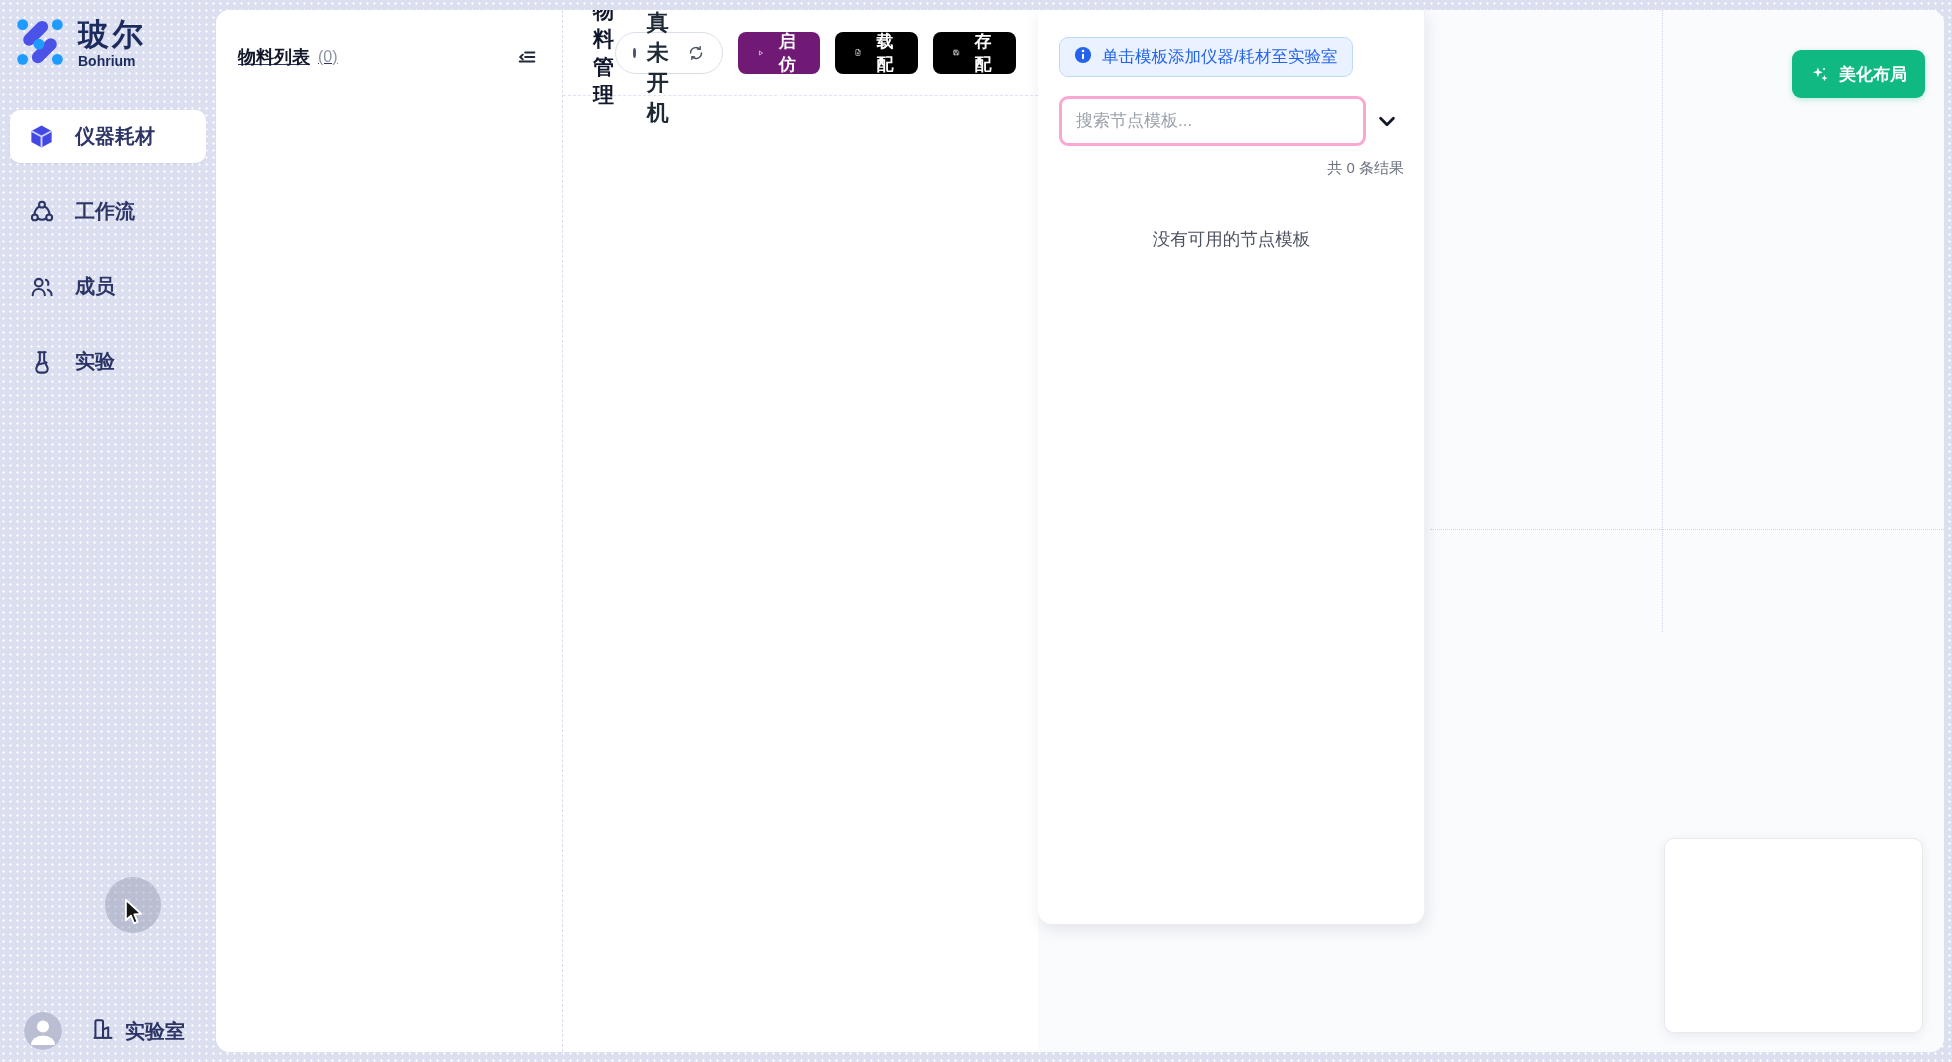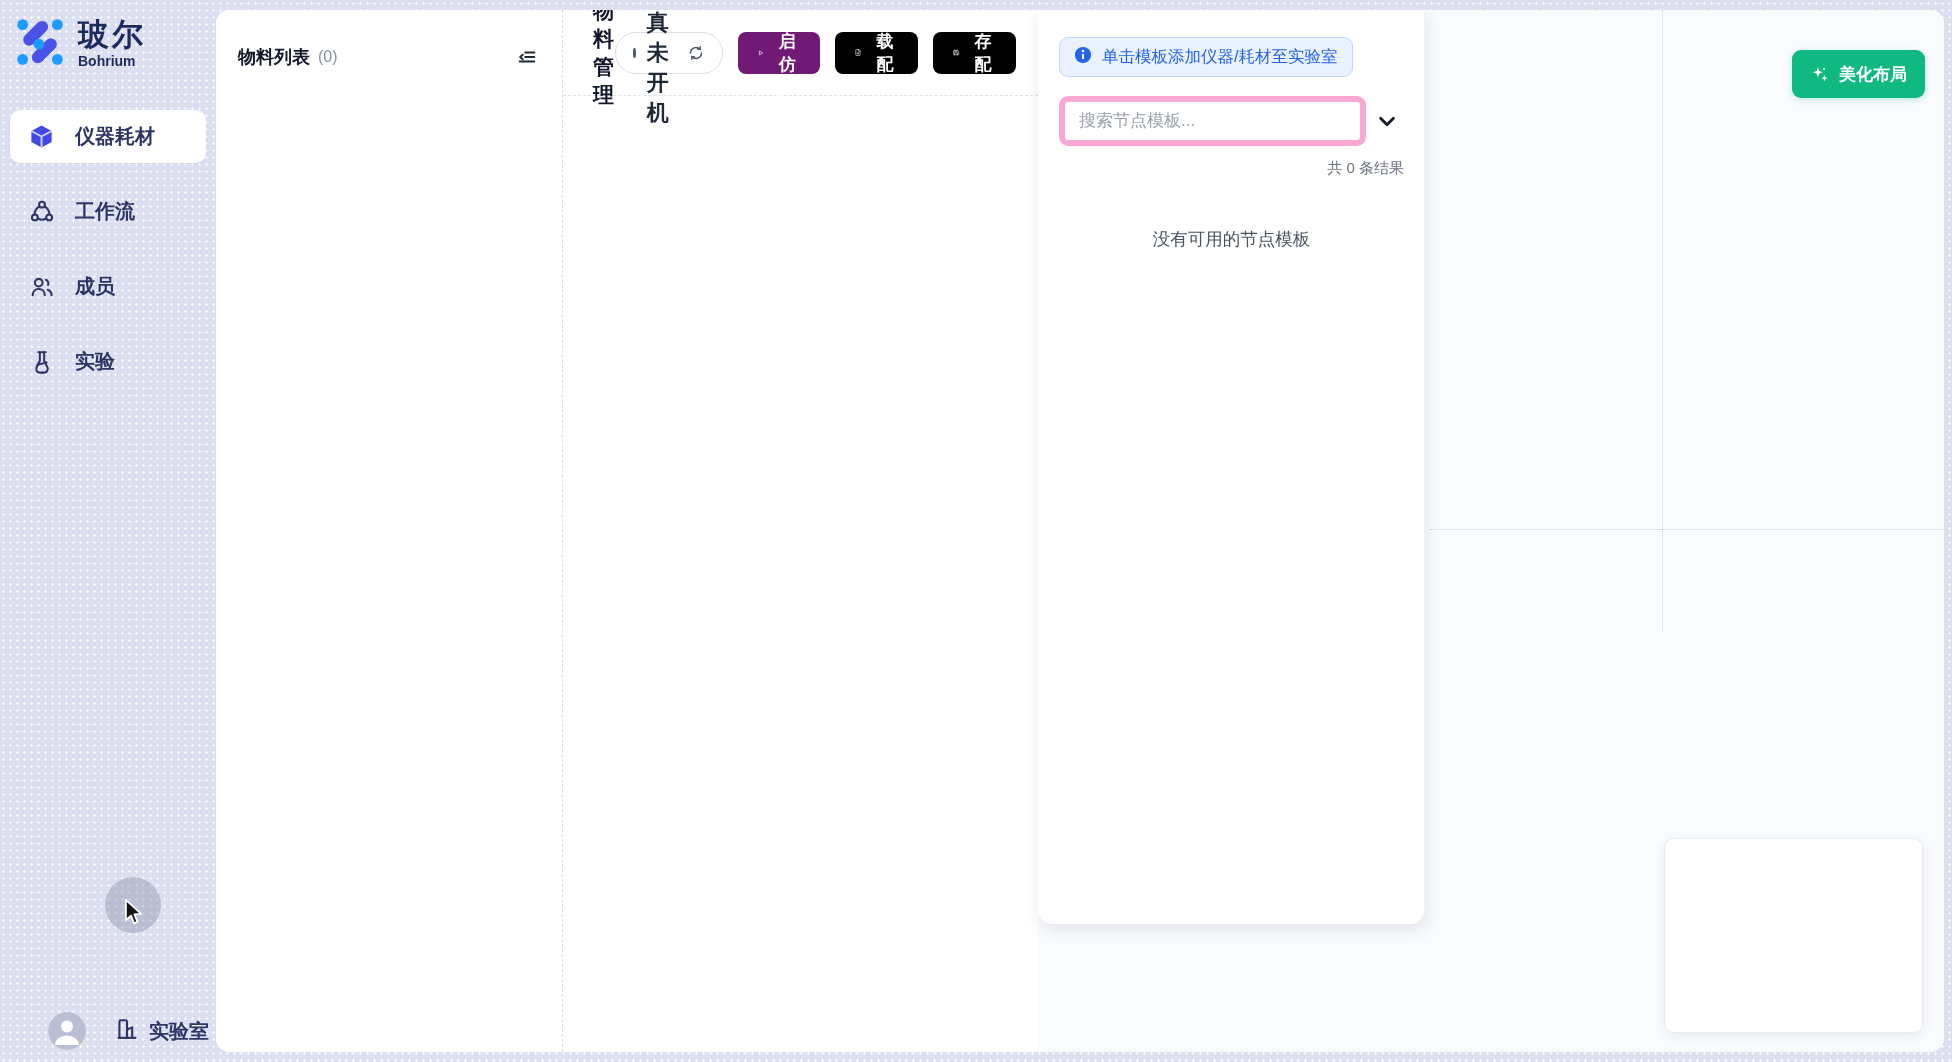--- a/index.html
+++ b/index.html
@@ -16,28 +16,28 @@
   .sidebar { position:absolute; left:0; top:0; width:216px; height:100%; }
   .logo-row { display:flex; align-items:center; gap:12px; padding:16px 0 0 14px; }
   .logo-text { display:flex; flex-direction:column; line-height:1.05; }
   .logo-zh { font-size:31px; font-weight:700; color:#1c2b5e; letter-spacing:3px; }
   .logo-en { font-size:14px; font-weight:700; color:#1c2b5e; margin-top:2px; }
   .nav { margin-top:22px; display:flex; flex-direction:column; gap:6px; padding:0 10px; }
   .nav-item { display:flex; align-items:center; gap:20px; height:53px; padding-left:18px;
               border-radius:10px; font-size:20px; font-weight:600; color:#2c3566; cursor:pointer;margin-top:16px; }
   .nav-item.active { background:#ffffff; box-shadow:0 1px 3px rgba(40,50,100,.08); }
   .nav-icon { width:27px; height:27px; display:flex; align-items:center; justify-content:center; flex:0 0 27px; }
-  .side-footer { position:absolute; left:0; bottom:12px; width:228px; display:flex; align-items:center; padding:0 0 0 24px;margin-left:24px; }
+  .side-footer { position:absolute; left:0; bottom:12px; width:228px; display:flex; align-items:center; padding:0 0 0 24px; }
   .avatar { width:38px; height:38px; border-radius:50%; overflow:hidden; flex:0 0 38px; }
   .lab-chip { display:flex; align-items:center; gap:9px; margin-left:28px; font-size:20px; font-weight:600; color:#2c3566; cursor:pointer; }
   
   .main-card { position:absolute; left:216px; top:10px; right:8px; bottom:10px;
                background:#fff; border-radius:14px; overflow:hidden; display:flex; }
   .list-panel { width:347px; flex:0 0 347px; border-right:1px dashed #d9dcee; background:#fff; padding:32px 20px 0 22px; }
-  .list-panel-head { display:flex; align-items:center; }
+  .list-panel-head { display:flex; align-items:center;text-decoration:underline; }
   .list-title { font-size:18px; font-weight:700; color:#14182b; }
   .list-count { font-size:16px; color:#8b92a3; margin-left:8px; }
   .collapse-btn { margin-left:auto; width:30px; height:30px; display:flex; align-items:center; justify-content:center;
                   border-radius:6px; cursor:pointer; }
   .content { flex:1; display:flex; flex-direction:row; min-width:0; }
   .content-header { height:86px; flex:0 0 86px; display:flex; align-items:center; padding:0 22px 0 30px;
                     border-bottom:1px dashed #dfe2f2; background:#fff; }
   .page-title { font-size:21px; font-weight:700; color:#10162b; letter-spacing:1px; }
   .header-actions { margin-left:auto; display:flex; align-items:center; gap:15px; }
   .status-pill { display:flex; align-items:center; gap:11px; height:42px; padding:0 17px;
@@ -54,21 +54,21 @@
   .guide { position:absolute; pointer-events:none; }
   .guide.v { width:0; border-left:1px dotted #cfd3ea; }
   .guide.h { height:0; border-top:1px dotted #cfd3ea; }
   .template-panel { position:absolute; left:0; top:0; width:387px; height:914px; background:#fff;
                     border-right:1px solid #f0f1f7; border-radius:0 0 14px 14px;
                     box-shadow:2px 6px 16px rgba(30,38,80,.10); padding:27px 20px 0 21px; }
   .info-banner { display:inline-flex; align-items:center; gap:10px; height:40px; padding:12px 14px;
                  background:#e9f2fe; border:1px solid #bed8fb; border-radius:9px;
                  color:#2563eb; font-size:16.5px; font-weight:500; }
   .search-row { display:flex; align-items:center; margin-top:19px; }
-  .search-input { width:307px; height:50px; border:6px solid #f9a8d4; border-radius:9px; padding:0 14px;
+  .search-input { width:307px; height:50px; border:3px solid #f9a8d4; border-radius:9px; padding:0 14px;
                   font-size:17px; font-family:inherit; color:#1f2937; background:#fff; outline:none; }
   .search-input::placeholder { color:#9aa1ad; }
   .chevron-btn { margin-left:auto; width:34px; height:34px; display:flex; align-items:center; justify-content:center; cursor:pointer; }
   .result-count { margin-top:13px; text-align:right; font-size:15px; color:#6b7280; }
   .empty-text { margin-top:49px; text-align:center; font-size:17.5px; color:#4a5160; }
   .beautify-btn { position:absolute; top:40px; right:19px; display:flex; align-items:center; gap:9px; height:48px;
                   padding:0 18px; border:none; border-radius:9px; background:#10b981; color:#fff;
                   font-size:17px; font-weight:600; cursor:pointer; font-family:inherit;
                   box-shadow:0 2px 6px rgba(16,185,129,.25); }
   .minimap { position:absolute; right:21px; bottom:19px; width:259px; height:195px; background:#fff;

